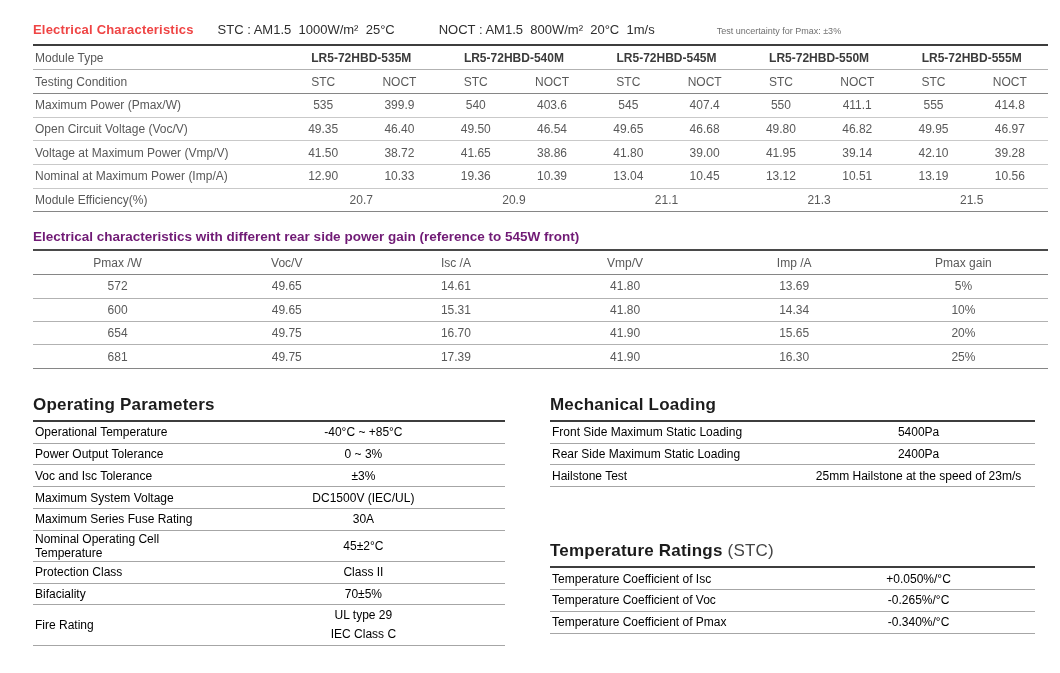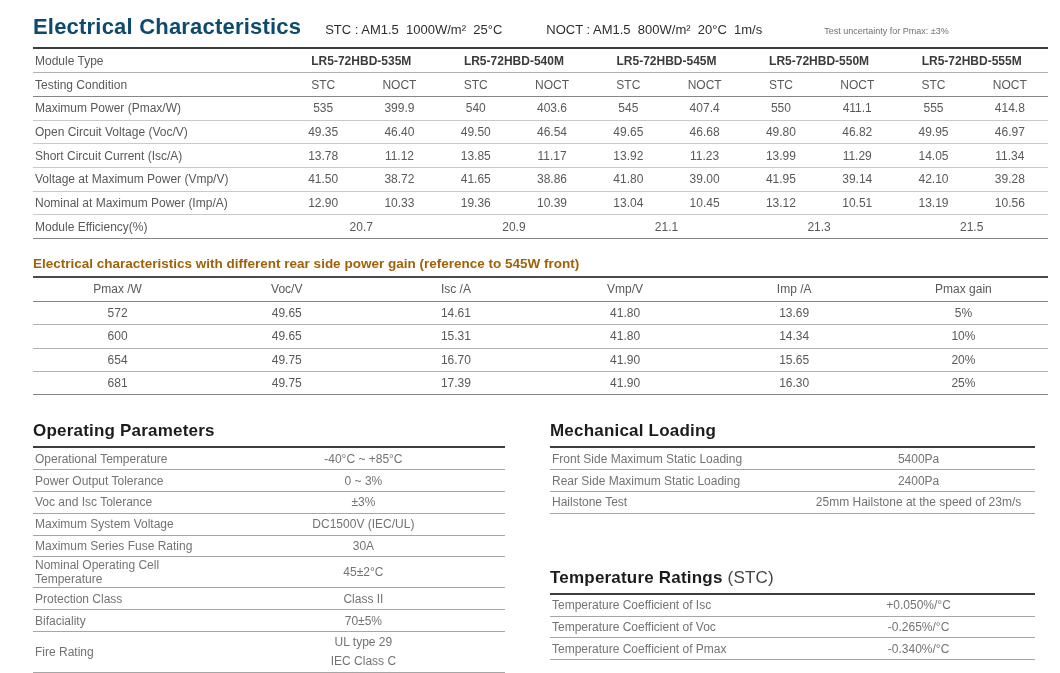--- a/index.html
+++ b/index.html
@@ -14,21 +14,21 @@
   .top { width: 1015px; }
 
   
   .ec-header {
     display: flex;
     align-items: baseline;
     border-bottom: 2px solid #3d3d3d;
     padding-bottom: 7px;
     padding-top: 2px;
   }
-  .h1 { font-size: 22px; font-weight: 700; color: #0c4a6e; letter-spacing: .2px; text-align: center; }
+  .h1 { font-size: 13px; font-weight: 700; color: #ef4444; letter-spacing: .2px; text-align: center; }
   .cond { font-size: 13px; font-weight: 400; color: #2e2e2e; white-space: pre; }
   .cond.stc  { margin-left: 24px; }
   .cond.noct { margin-left: 44px; margin-top: 12px; }
   .uncert { font-size: 9px; color: #707070; margin-left: 62px; font-weight: 400; }
 
   
   table { border-collapse: collapse; table-layout: fixed; }
   .etable { width: 1015px; }
   .etable .c-label { width: 252px; }
   .etable td {
@@ -44,21 +44,21 @@
   .etable td.mod { font-weight: 700; color: #3b3b3b; }
   tr.rule-light { border-bottom: 1px solid #c9c9c9; }
   tr.rule-mid   { border-bottom: 1px solid #b2b2b2; }
   tr.rule-dark  { border-bottom: 1px solid #868686; }
 
   
   .rear { margin-top: 17px; width: 1015px; }
   .rear h3 {
     font-size: 13.5px;
     font-weight: 700;
-    color: #a16207;
+    color: #701a75;
     padding-bottom: 5px;
     border-bottom: 2px solid #4a4a4a;
   }
   .rtable { width: 100%; }
   .rtable td {
     height: 23.4px;
     font-size: 12px;
     color: #595959;
     text-align: center;
     vertical-align: middle;
@@ -77,21 +77,21 @@
     border-bottom: 2px solid #3d3d3d;
   }
   h2 .suffix { font-weight: 400; color: #454545; }
   .temp { margin-top: 54px; }
   .prow {
     display: flex;
     align-items: center;
     border-bottom: 1px solid #a6a6a6;
     min-height: 21.8px;
     font-size: 12px;
-    color: #737373;
+    color: #000000;
     padding: 1px 0;
   }
   .plabel { padding-left: 2px; }
   .pvalue { text-align: center; }
   .pvalue div { line-height: 19px; }
   .left  .plabel { width: 40%; }
   .left  .pvalue { width: 60%; }
   .right .plabel { width: 52%; }
   .right .pvalue { width: 48%; }
 </style>
@@ -155,33 +155,20 @@
             <td>49.50</td>
             <td>46.54</td>
             <td>49.65</td>
             <td>46.68</td>
             <td>49.80</td>
             <td>46.82</td>
             <td>49.95</td>
             <td>46.97</td>
           </tr>
           <tr class="rule-light">
-            <td class="lbl">Short Circuit Current (Isc/A)</td>
-            <td>13.78</td>
-            <td>11.12</td>
-            <td>13.85</td>
-            <td>11.17</td>
-            <td>13.92</td>
-            <td>11.23</td>
-            <td>13.99</td>
-            <td>11.29</td>
-            <td>14.05</td>
-            <td>11.34</td>
-          </tr>
-          <tr class="rule-light">
             <td class="lbl">Voltage at Maximum Power (Vmp/V)</td>
             <td>41.50</td>
             <td>38.72</td>
             <td>41.65</td>
             <td>38.86</td>
             <td>41.80</td>
             <td>39.00</td>
             <td>41.95</td>
             <td>39.14</td>
             <td>42.10</td>

